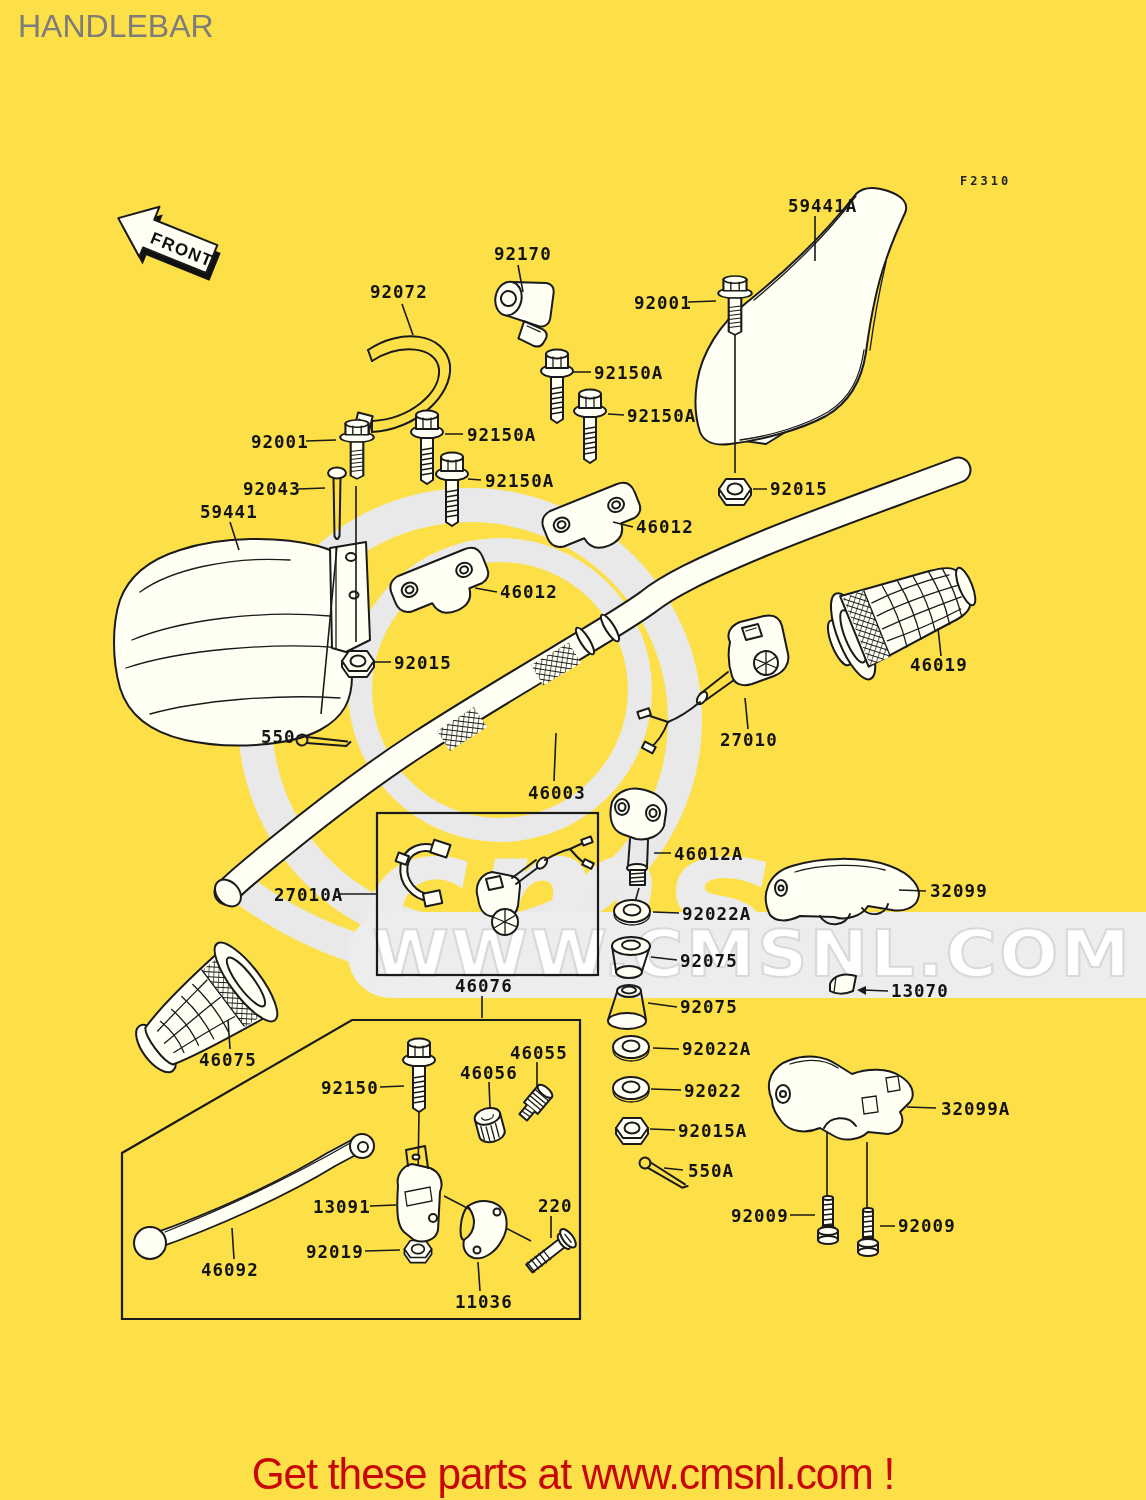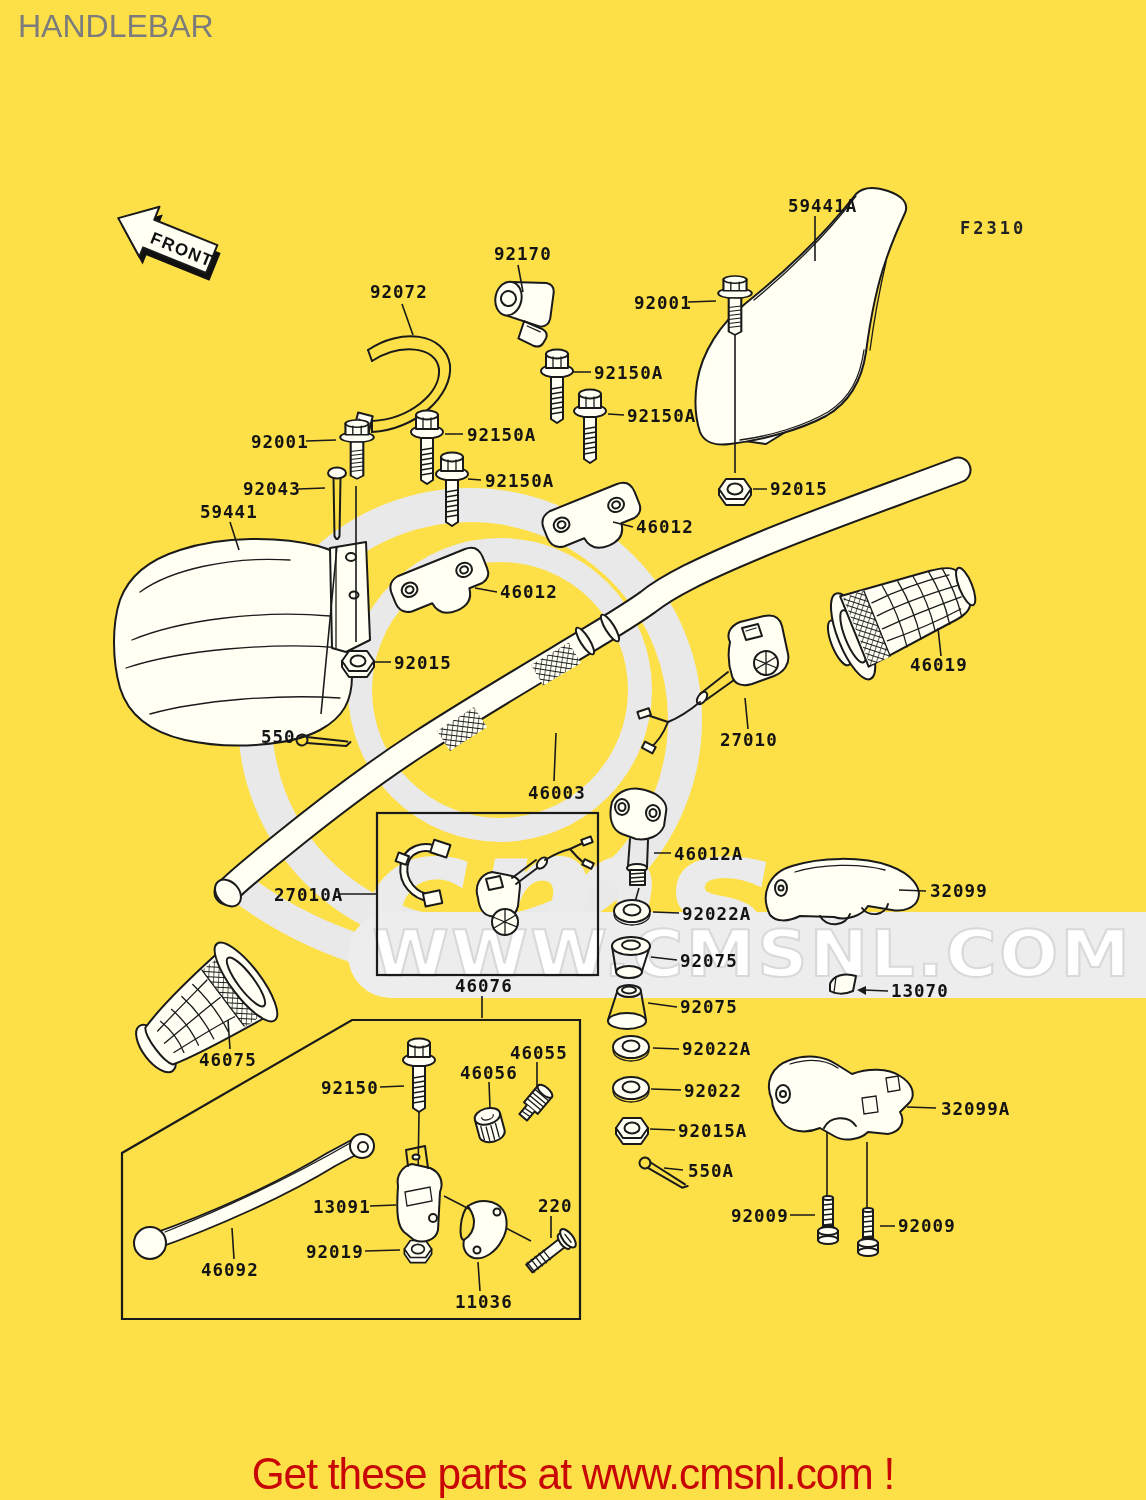--- a/index.html
+++ b/index.html
@@ -1,21 +1,21 @@
 <!DOCTYPE html>
 <html><head>
 <meta charset="utf-8">
 <style>
   html,body{margin:0;padding:0;background:#fffff4;}
   .canvas{position:relative;width:1146px;height:1500px;background:#fde047;overflow:hidden;
           font-family:"DejaVu Sans Mono",monospace;}
   .page-title{position:absolute;left:18px;top:8px;font-family:"Liberation Sans",sans-serif;
           font-size:32px;font-weight:400;color:#7c7c7c;letter-spacing:0px;}
   .fig-code{position:absolute;left:960px;top:174px;font-family:"DejaVu Sans Mono",monospace;
-          font-weight:bold;font-size:17px;letter-spacing:3px;color:#222;margin-top:44px;}
+          font-weight:bold;font-size:12px;letter-spacing:3px;color:#222;}
   .banner{position:absolute;left:0;right:0;top:1448px;text-align:center;
           font-family:"Liberation Sans",sans-serif;font-size:45px;color:#c90606;
           letter-spacing:-1px;transform:scaleX(.94);}
   svg{position:absolute;left:0;top:0;}
   .p{fill:#fffff4;stroke:#1a1a1a;stroke-width:2;stroke-linejoin:round;}
   .s{fill:none;stroke:#1a1a1a;stroke-width:2;stroke-linecap:round;stroke-linejoin:round;}
   .sf{fill:none;stroke:#1a1a1a;stroke-width:1.3;stroke-linecap:round;}
   .ld{fill:none;stroke:#1a1a1a;stroke-width:1.6;}
   .lbl{font-family:"DejaVu Sans Mono",monospace;font-weight:bold;font-size:17.5px;
        fill:#141414;letter-spacing:1px;}

